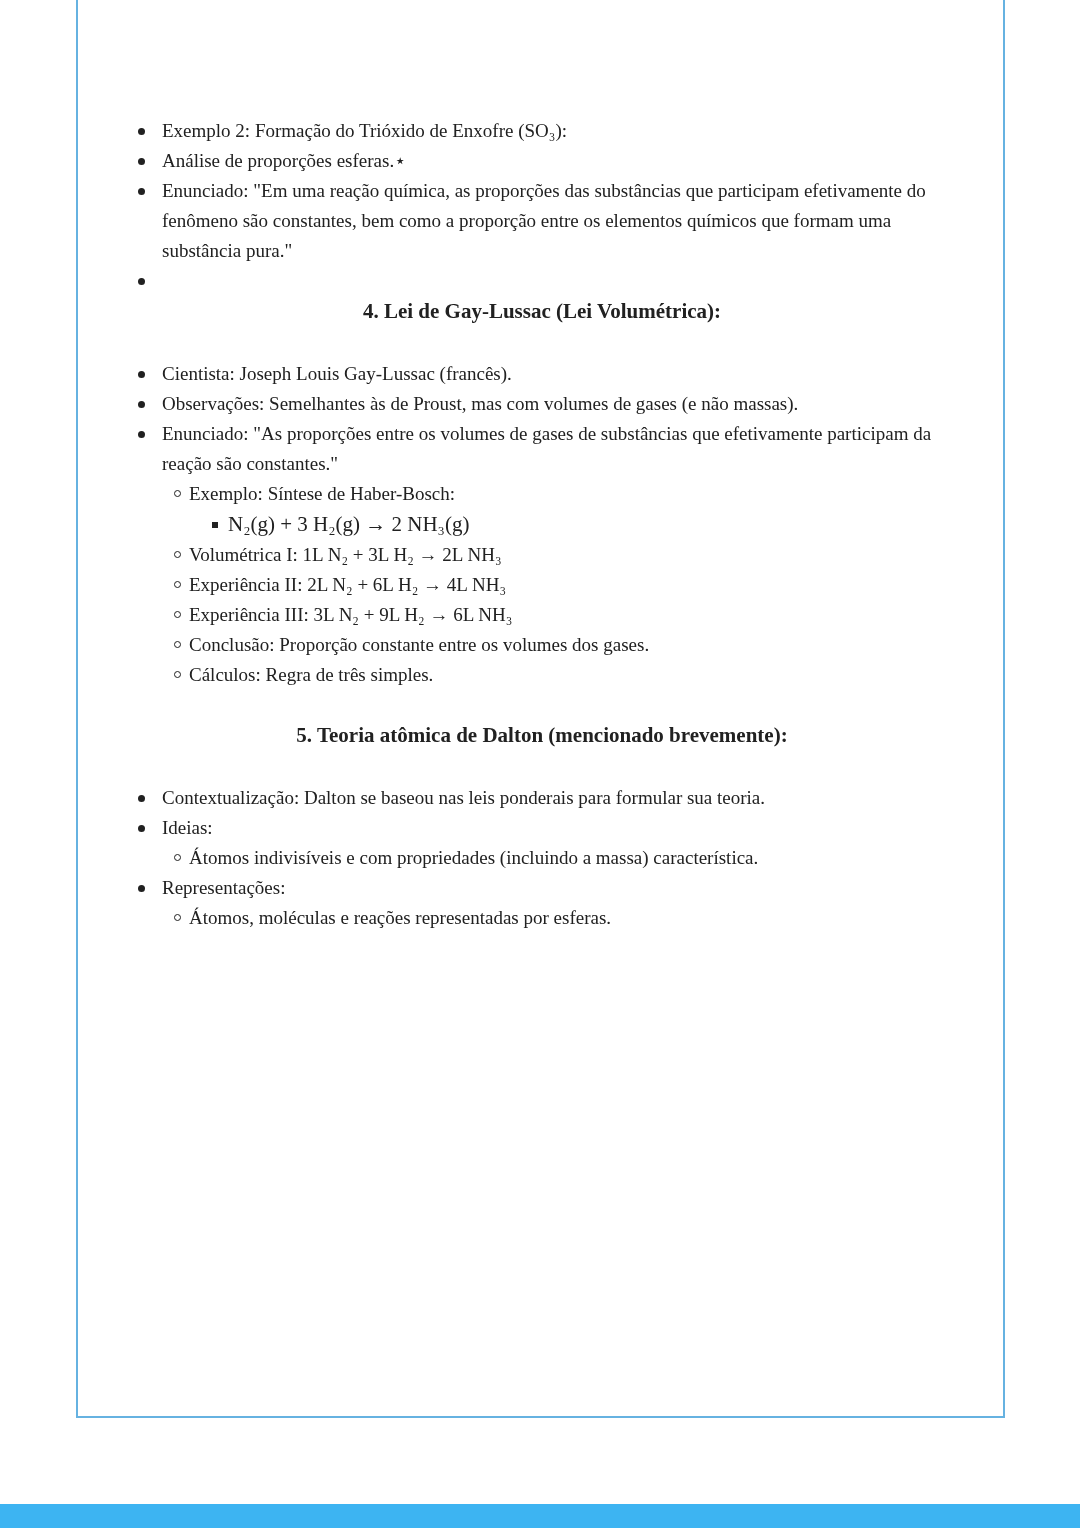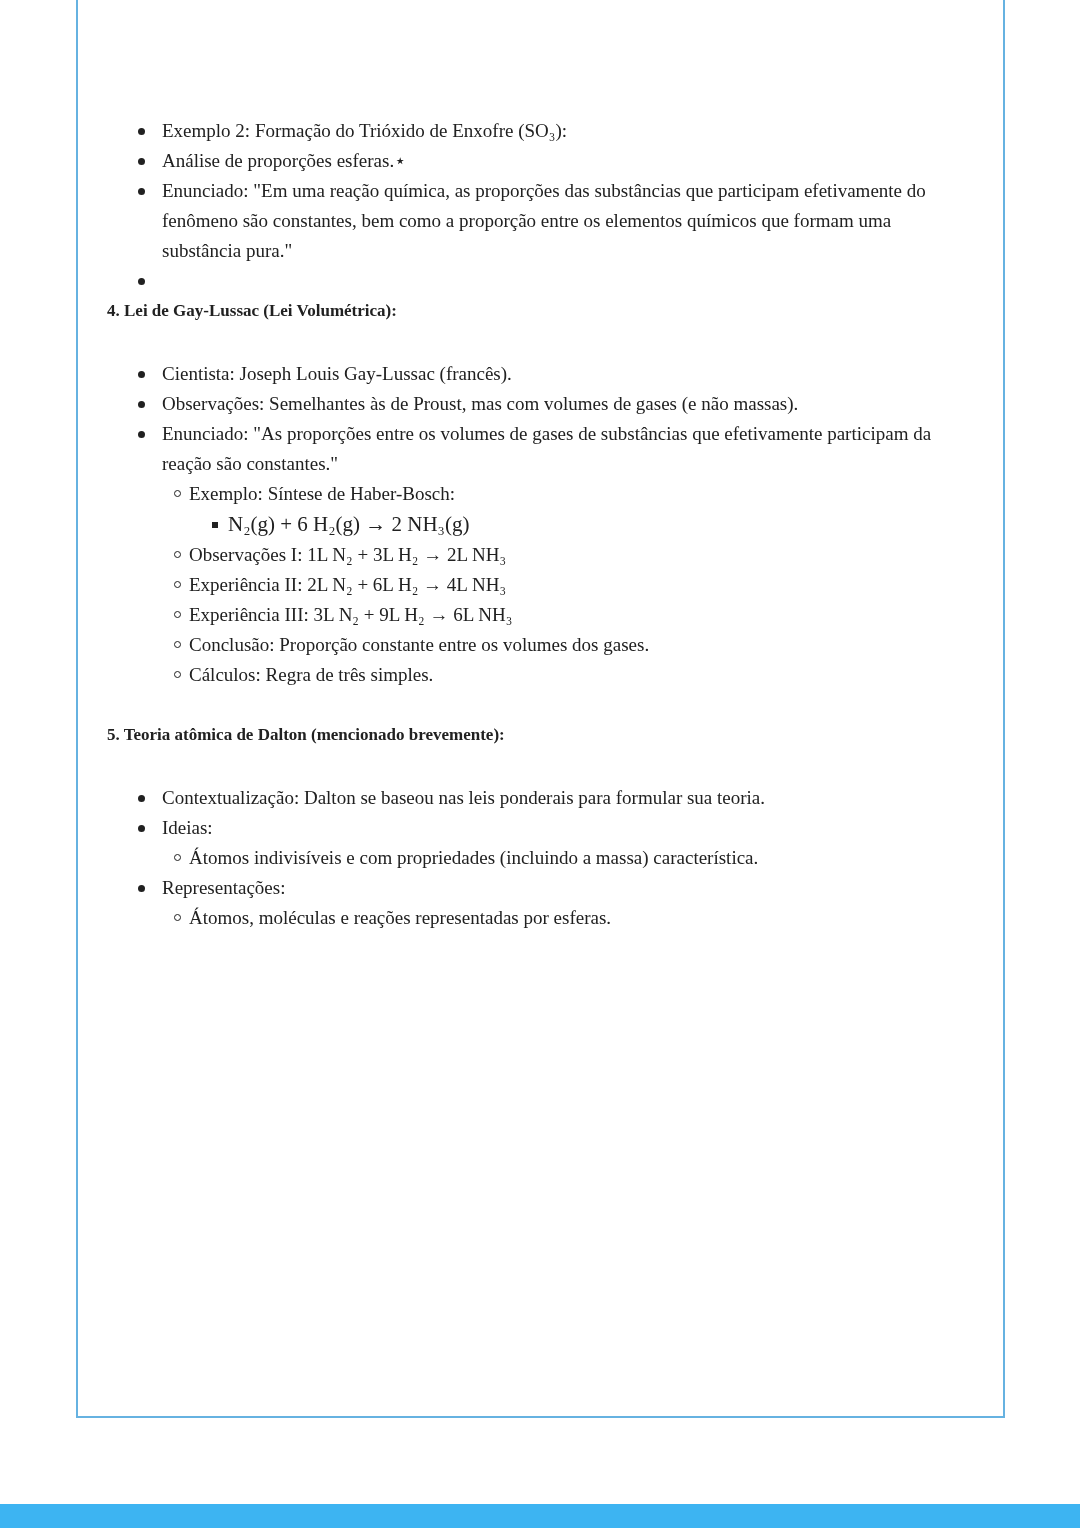--- a/index.html
+++ b/index.html
@@ -59,24 +59,25 @@
     border: 1.5px solid var(--text, #212121);
     border-radius: 50%;
     background: transparent;
   }
   .square {
     top: 13px;
     width: 6px; height: 6px;
     background: var(--text, #212121);
   }
   .section-heading {
-    font-size: 17px;
+    font-size: 21px;
     font-weight: bold;
     line-height: 30px;
     margin: 30px 0 33px 0;
+    text-align: center;
   }
   .formula {
     font-size: 21px;
   }
   .footer-bar {
     position: absolute;
     left: 0;
     bottom: 0;
     width: 1080px;
     height: 24px;
@@ -95,22 +96,22 @@
     <li class="l1"><span class="marker disc"></span></li>
   </ul>
 
   <h2 class="section-heading">4. Lei de Gay-Lussac (Lei Volumétrica):</h2>
 
   <ul class="doc-list">
     <li class="l1"><span class="marker disc"></span><span>Cientista: Joseph Louis Gay-Lussac (francês).</span></li>
     <li class="l1"><span class="marker disc"></span><span>Observações: Semelhantes às de Proust, mas com volumes de gases (e não massas).</span></li>
     <li class="l1"><span class="marker disc"></span><span>Enunciado: "As proporções entre os volumes de gases de substâncias que efetivamente participam da reação são constantes."</span></li>
     <li class="l2"><span class="marker ring"></span><span>Exemplo: Síntese de Haber-Bosch:</span></li>
-    <li class="l3"><span class="marker square"></span><span class="formula">N₂(g) + 6 H₂(g) → 2 NH₃(g)</span></li>
-    <li class="l2"><span class="marker ring"></span><span>Observações I: 1L N₂ + 3L H₂ → 2L NH₃</span></li>
+    <li class="l3"><span class="marker square"></span><span class="formula">N₂(g) + 3 H₂(g) → 2 NH₃(g)</span></li>
+    <li class="l2"><span class="marker ring"></span><span>Volumétrica I: 1L N₂ + 3L H₂ → 2L NH₃</span></li>
     <li class="l2"><span class="marker ring"></span><span>Experiência II: 2L N₂ + 6L H₂ → 4L NH₃</span></li>
     <li class="l2"><span class="marker ring"></span><span>Experiência III: 3L N₂ + 9L H₂ → 6L NH₃</span></li>
     <li class="l2"><span class="marker ring"></span><span>Conclusão: Proporção constante entre os volumes dos gases.</span></li>
     <li class="l2"><span class="marker ring"></span><span>Cálculos: Regra de três simples.</span></li>
   </ul>
 
   <h2 class="section-heading">5. Teoria atômica de Dalton (mencionado brevemente):</h2>
 
   <ul class="doc-list">
     <li class="l1"><span class="marker disc"></span><span>Contextualização: Dalton se baseou nas leis ponderais para formular sua teoria.</span></li>

